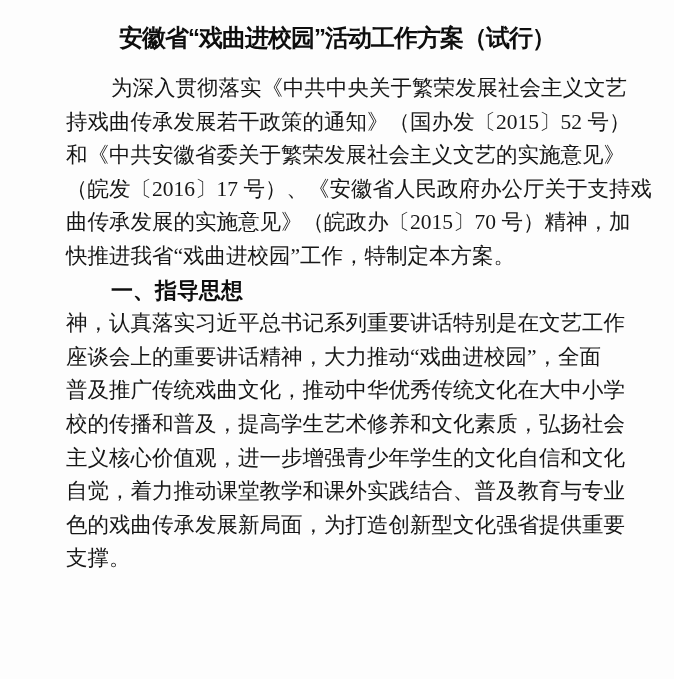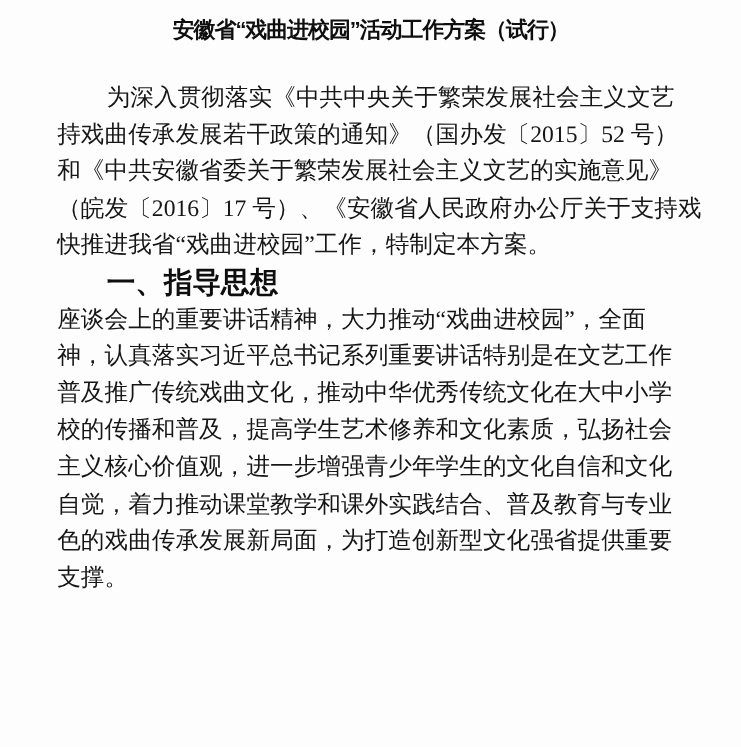--- a/index.html
+++ b/index.html
@@ -11,37 +11,37 @@
     position: relative;
     width: 674px;
     height: 679px;
     background: #fdfdfd;
     overflow: hidden;
     font-family: "Liberation Serif", "DejaVu Serif", serif;
     color: #141414;
   }
   .doc-title {
     position: absolute;
-    top: 8px;
+    top: 18px;
     left: 0;
     width: 674px;
     margin: 0;
     text-align: center;
     font-family: "Liberation Sans", "DejaVu Sans", sans-serif;
     font-weight: bold;
-    font-size: 20px;
+    font-size: 24px;
     line-height: 40px;
     letter-spacing: -1px;
     color: #0e0e0e;
     white-space: nowrap;
   }
   .doc-body {
     position: absolute;
     top: 72px;
-    left: 52px;
+    left: 66px;
     width: 526px;
   }
   .line {
     height: 33.6px;
     line-height: 33.6px;
     font-size: 21.5px;
     color: #161616;
     text-align: justify;
     text-align-last: justify;
     text-justify: inter-character;
@@ -51,42 +51,43 @@
   .line.indent {
     text-indent: 45px;
   }
   .line.end {
     text-align: center;
     text-align-last: left;
   }
   .line.heading {
     font-family: "Liberation Sans", "DejaVu Sans", sans-serif;
     font-weight: bold;
-    font-size: 26px;
+    font-size: 22px;
     color: #0e0e0e;
     text-align: left;
     text-align-last: left;
   }
 </style>
 </head>
 <body>
 
 <div class="page">
 
   <h1 class="doc-title">安徽省“戏曲进校园”活动工作方案（试行）</h1>
 
   <div class="doc-body">
     <div class="line indent">为深入贯彻落实《中共中央关于繁荣发展社会主义文艺</div>
     <div class="line">持戏曲传承发展若干政策的通知》（国办发〔2015〕52 号）</div>
     <div class="line">和《中共安徽省委关于繁荣发展社会主义文艺的实施意见》</div>
     <div class="line">（皖发〔2016〕17 号）、《安徽省人民政府办公厅关于支持戏</div>
+    <div class="line">曲传承发展的实施意见》（皖政办〔2015〕70 号）精神，加</div>
     <div class="line end">快推进我省“戏曲进校园”工作，特制定本方案。</div>
     <div class="line heading indent">一、指导思想</div>
+    <div class="line">神，认真落实习近平总书记系列重要讲话特别是在文艺工作</div>
     <div class="line">座谈会上的重要讲话精神，大力推动“戏曲进校园”，全面</div>
-    <div class="line">神，认真落实习近平总书记系列重要讲话特别是在文艺工作</div>
     <div class="line">普及推广传统戏曲文化，推动中华优秀传统文化在大中小学</div>
     <div class="line">校的传播和普及，提高学生艺术修养和文化素质，弘扬社会</div>
     <div class="line">主义核心价值观，进一步增强青少年学生的文化自信和文化</div>
     <div class="line">自觉，着力推动课堂教学和课外实践结合、普及教育与专业</div>
     <div class="line">色的戏曲传承发展新局面，为打造创新型文化强省提供重要</div>
     <div class="line end">支撑。</div>
   </div>
 
 </div>
 

